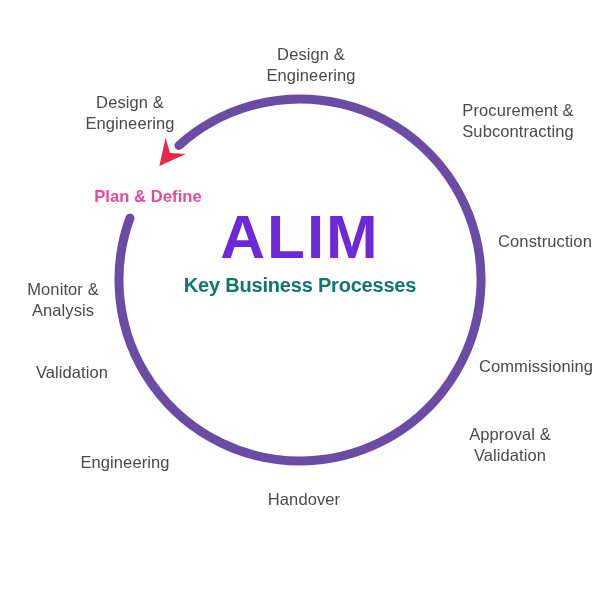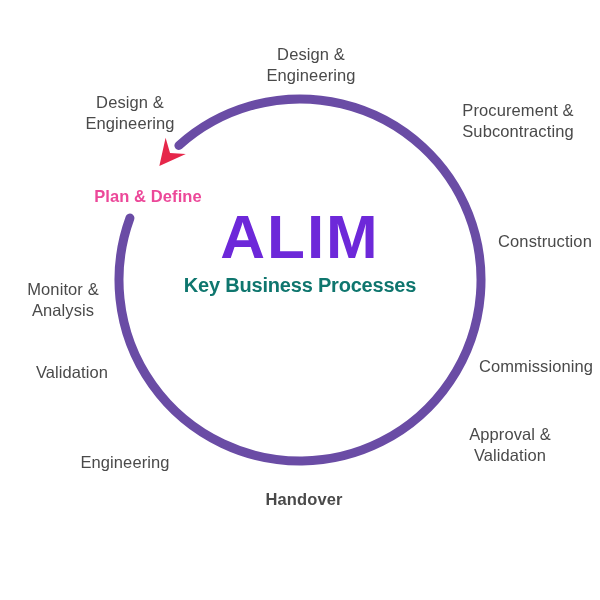--- a/index.html
+++ b/index.html
@@ -84,20 +84,20 @@
       <div class="stage-label" style="left: 65px; top: 92px; width: 130px;">Design &amp;
 Engineering</div>
       <div class="stage-label" style="left: 243px; top: 44px; width: 136px;">Design &amp;
 Engineering</div>
       <div class="stage-label" style="left: 443px; top: 100px; width: 150px;">Procurement &amp;
 Subcontracting</div>
       <div class="stage-label" style="left: 489px; top: 231px; width: 112px;">Construction</div>
       <div class="stage-label" style="left: 470px; top: 356px; width: 132px;">Commissioning</div>
       <div class="stage-label" style="left: 448px; top: 424px; width: 124px;">Approval &amp;
 Validation</div>
-      <div class="stage-label" style="left: 258px; top: 489px; width: 92px; font-weight: bold;">Handover</div>
+      <div class="stage-label" style="left: 258px; top: 489px; width: 92px;">Handover</div>
       <div class="stage-label" style="left: 74px; top: 452px; width: 102px;">Engineering</div>
       <div class="stage-label" style="left: 12px; top: 362px; width: 120px;">Validation</div>
       <div class="stage-label" style="left: 11px; top: 279px; width: 104px;">Monitor &amp;
 Analysis</div>
     </div>
 
 </div>
 
 </body></html>

